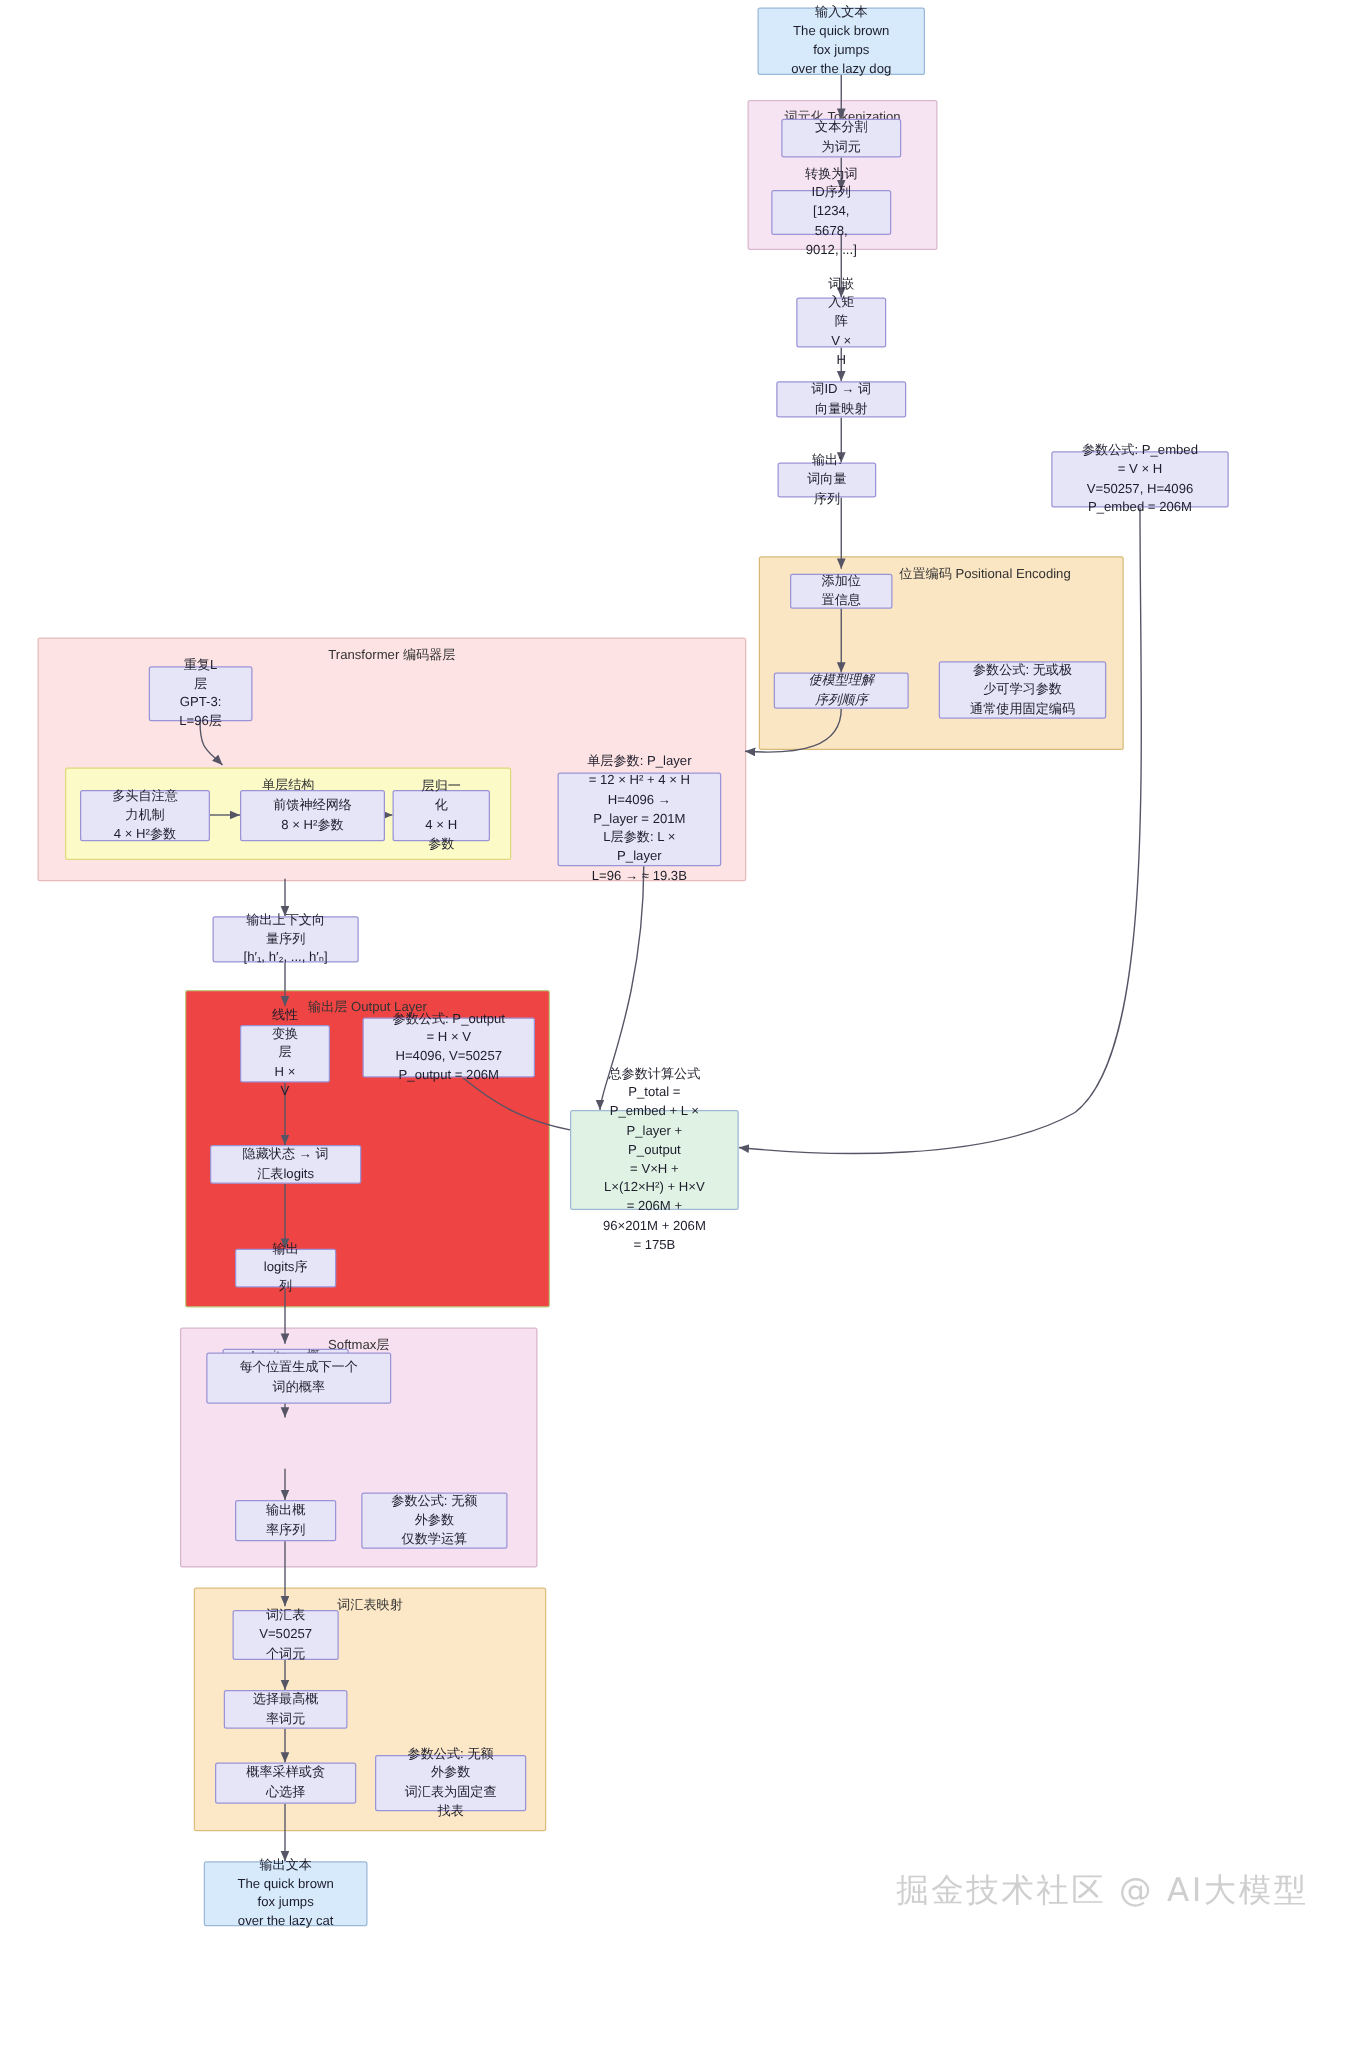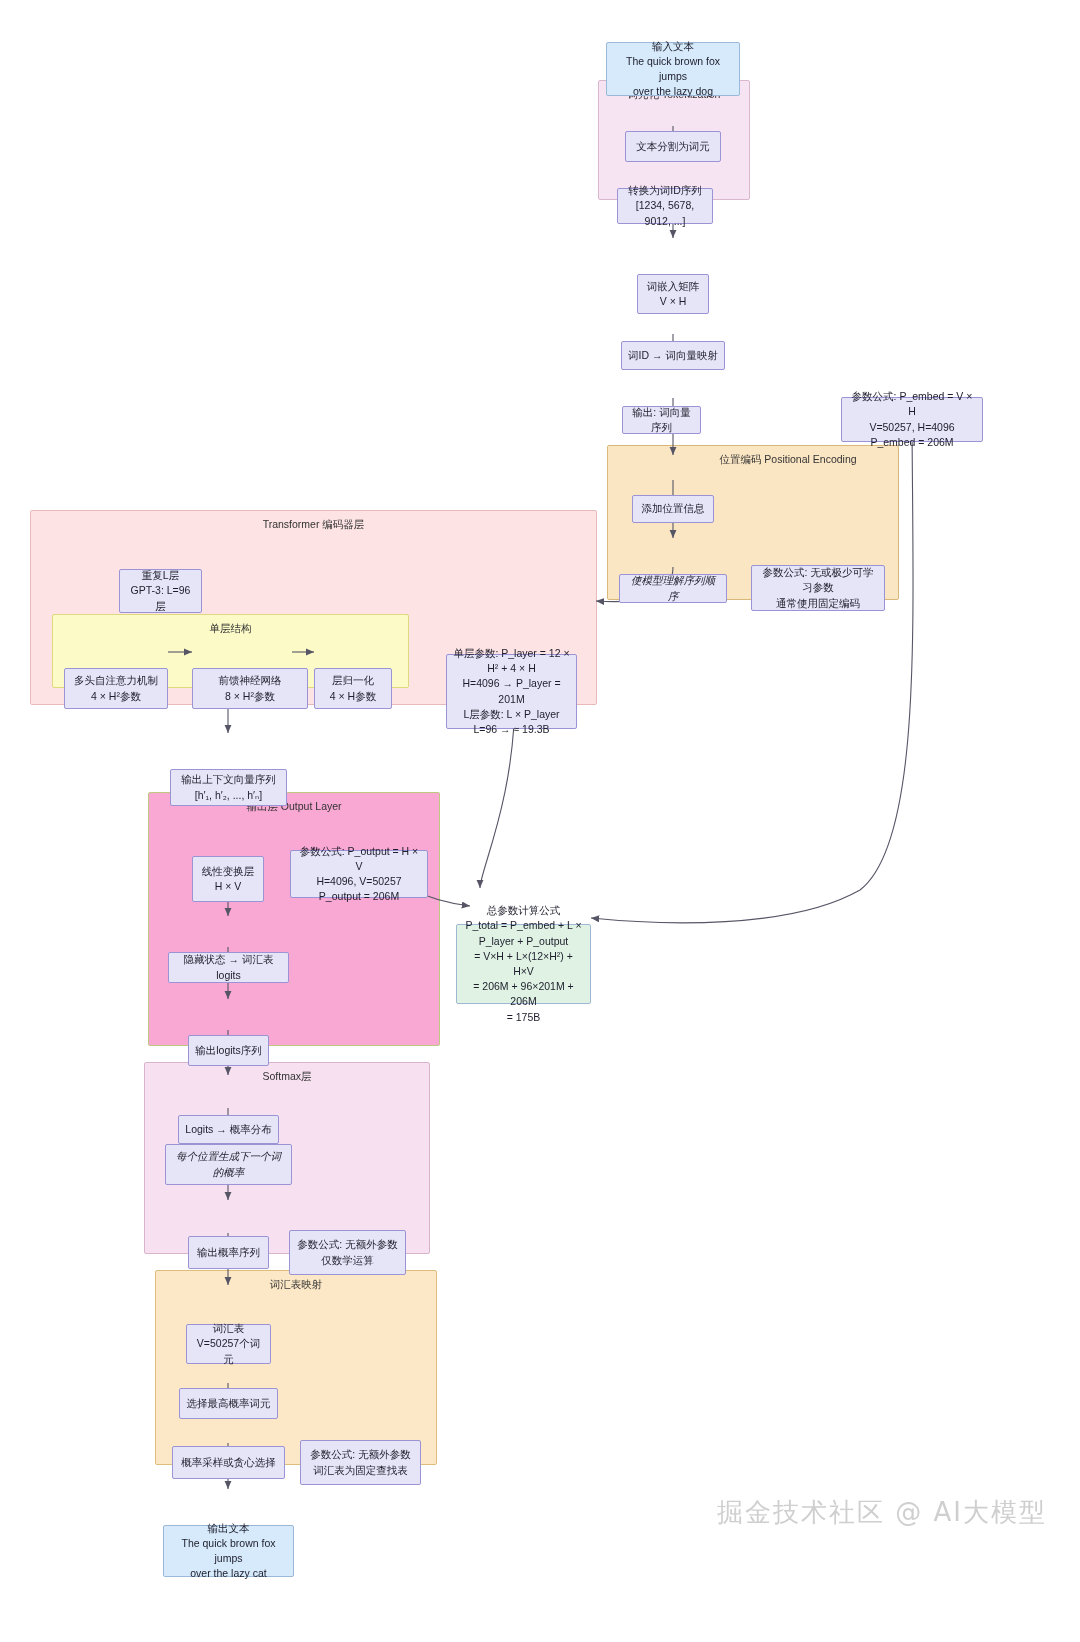--- a/index.html
+++ b/index.html
@@ -8,26 +8,26 @@
   svg.edges{position:absolute;left:0;top:0;width:1080px;height:1642px;pointer-events:none;}
 
   .group{position:absolute;border:1px solid;border-radius:2px;}
   .group > .grp-title{position:absolute;left:0;right:0;top:7px;text-align:center;font-size:10.5px;color:#333;line-height:1.25;}
 
   .g-pink   {background:#f7e4f2;border-color:#d9b8cf;}
   .g-green  {background:#d9f0d4;border-color:#bcc97e;}
   .g-orange {background:#fbe6c4;border-color:#d8b97a;}
   .g-rose   {background:#fde3e3;border-color:#e8b9bb;}
   .g-yellow {background:#fcfbc8;border-color:#ddd97c;}
-  .g-greenL {background:#f9a8d4;border-color:#bcc97e;}
+  .g-greenL {background:#ef4444;border-color:#bcc97e;}
   .g-pink2  {background:#f7e1f0;border-color:#d8b4cd;}
   .g-orange2{background:#fce8c6;border-color:#dcbd7c;}
 
   .node{position:absolute;box-sizing:border-box;display:flex;align-items:center;justify-content:center;
-        text-align:center;font-size:10.5px;line-height:1.45;color:#1d1d2b;border:1px solid;border-radius:2px;padding:3px 6px;margin-top:36px;}
+        text-align:center;font-size:10.5px;line-height:1.45;color:#1d1d2b;border:1px solid;border-radius:2px;padding:3px 22px;}
   .n-lav{background:#e6e4f7;border-color:#9a94d6;}
   .n-blue{background:#d6eafb;border-color:#9ab8d8;}
   .n-mint{background:#dff2e4;border-color:#9fb9d4;}
 
   .watermark{position:absolute;font-size:26px;color:#cfcfcf;letter-spacing:2px;white-space:nowrap;
              font-family:"DejaVu Sans",sans-serif;}
 </style>
 </head>
 <body>
 
@@ -147,21 +147,21 @@
   <div class="node n-lav" style="left:170px;top:733px;width:117px;height:37px;">输出上下文向量序列<br>[h′₁, h′₂, ..., h′ₙ]</div>
 
   <div class="node n-lav" style="left:192px;top:820px;width:72px;height:46px;">线性变换层<br>H × V</div>
   <div class="node n-lav" style="left:290px;top:814px;width:138px;height:48px;">参数公式: P_output = H × V<br>H=4096, V=50257<br>P_output = 206M</div>
   <div class="node n-lav" style="left:168px;top:916px;width:121px;height:31px;">隐藏状态 → 词汇表logits</div>
   <div class="node n-lav" style="left:188px;top:999px;width:81px;height:31px;">输出logits序列</div>
 
   <div class="node n-mint" style="left:456px;top:888px;width:135px;height:80px;">总参数计算公式<br>P_total = P_embed + L × P_layer + P_output<br>= V×H + L×(12×H²) + H×V<br>= 206M + 96×201M + 206M<br>= 175B</div>
 
   <div class="node n-lav" style="left:178px;top:1079px;width:101px;height:29px;">Logits → 概率分布</div>
-  <div class="node n-lav" style="left:165px;top:1108px;width:127px;height:41px;font-style:italic;">每个位置生成下一个词的概率</div>
+  <div class="node n-lav" style="left:165px;top:1082px;width:148px;height:41px;">每个位置生成下一个词的概率</div>
   <div class="node n-lav" style="left:188px;top:1200px;width:81px;height:33px;">输出概率序列</div>
   <div class="node n-lav" style="left:289px;top:1194px;width:117px;height:45px;">参数公式: 无额外参数<br>仅数学运算</div>
 
   <div class="node n-lav" style="left:186px;top:1288px;width:85px;height:40px;">词汇表<br>V=50257个词元</div>
   <div class="node n-lav" style="left:179px;top:1352px;width:99px;height:31px;">选择最高概率词元</div>
   <div class="node n-lav" style="left:172px;top:1410px;width:113px;height:33px;">概率采样或贪心选择</div>
   <div class="node n-lav" style="left:300px;top:1404px;width:121px;height:45px;">参数公式: 无额外参数<br>词汇表为固定查找表</div>
 
   <div class="node n-blue" style="left:163px;top:1489px;width:131px;height:52px;">输出文本<br>The quick brown fox jumps<br>over the lazy cat</div>
 

